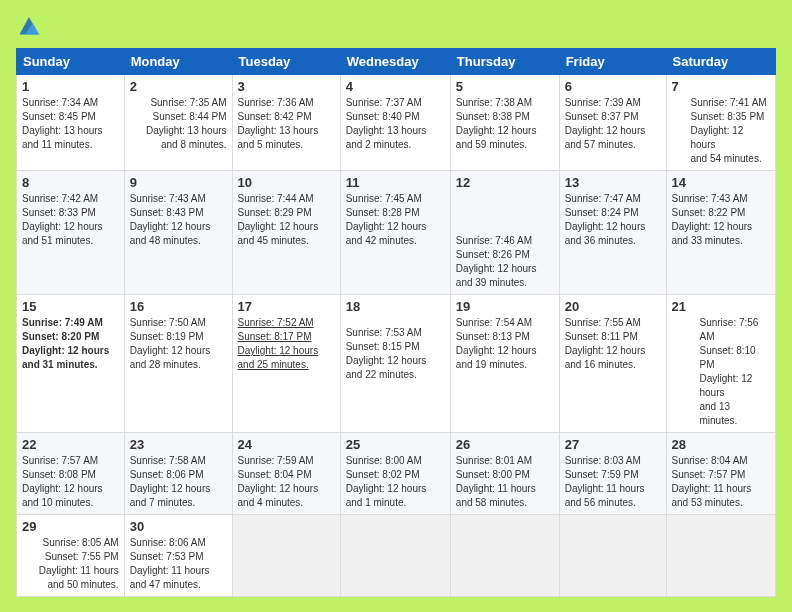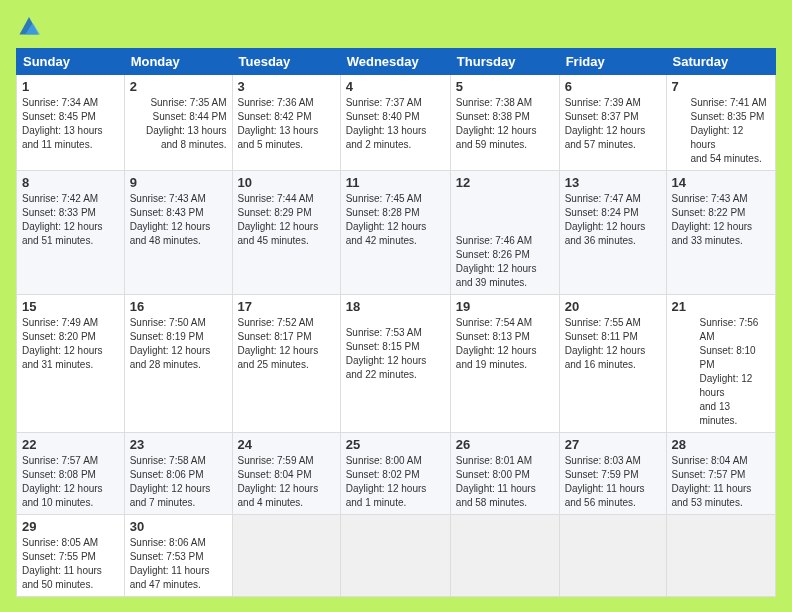--- a/index.html
+++ b/index.html
@@ -227,35 +227,35 @@
             <span class="day-num">14</span>
             <div class="day-info" style="white-space: pre-line;">Sunrise: 7:43 AM
 Sunset: 8:22 PM
 Daylight: 12 hours
 and 33 minutes.</div>
           </td>
         </tr>
         <tr>
           <td>
             <span class="day-num">15</span>
-            <div class="day-info" style="white-space: pre-line;">Sunrise: 7:49 AM
+            <div class="day-info" style="white-space: pre-line; font-weight: bold;">Sunrise: 7:49 AM
 Sunset: 8:20 PM
 Daylight: 12 hours
 and 31 minutes.</div>
           </td>
           <td>
             <span class="day-num">16</span>
             <div class="day-info" style="white-space: pre-line;">Sunrise: 7:50 AM
 Sunset: 8:19 PM
 Daylight: 12 hours
 and 28 minutes.</div>
           </td>
           <td>
             <span class="day-num">17</span>
-            <div class="day-info" style="white-space: pre-line;">Sunrise: 7:52 AM
+            <div class="day-info" style="white-space: pre-line; text-decoration: underline;">Sunrise: 7:52 AM
 Sunset: 8:17 PM
 Daylight: 12 hours
 and 25 minutes.</div>
           </td>
           <td>
             <span class="day-num">18</span>
             <div class="day-info" style="white-space: pre-line; margin-top: 12px;">Sunrise: 7:53 AM
 Sunset: 8:15 PM
 Daylight: 12 hours
 and 22 minutes.</div>
@@ -329,21 +329,21 @@
             <span class="day-num">28</span>
             <div class="day-info" style="white-space: pre-line;">Sunrise: 8:04 AM
 Sunset: 7:57 PM
 Daylight: 11 hours
 and 53 minutes.</div>
           </td>
         </tr>
         <tr>
           <td>
             <span class="day-num">29</span>
-            <div class="day-info" style="white-space: pre-line;">Sunrise: 8:05 AM
+            <div class="day-info" style="white-space: pre-line; text-align: right;">Sunrise: 8:05 AM
 Sunset: 7:55 PM
 Daylight: 11 hours
 and 50 minutes.</div>
           </td>
           <td>
             <span class="day-num">30</span>
             <div class="day-info" style="white-space: pre-line;">Sunrise: 8:06 AM
 Sunset: 7:53 PM
 Daylight: 11 hours
 and 47 minutes.</div>

